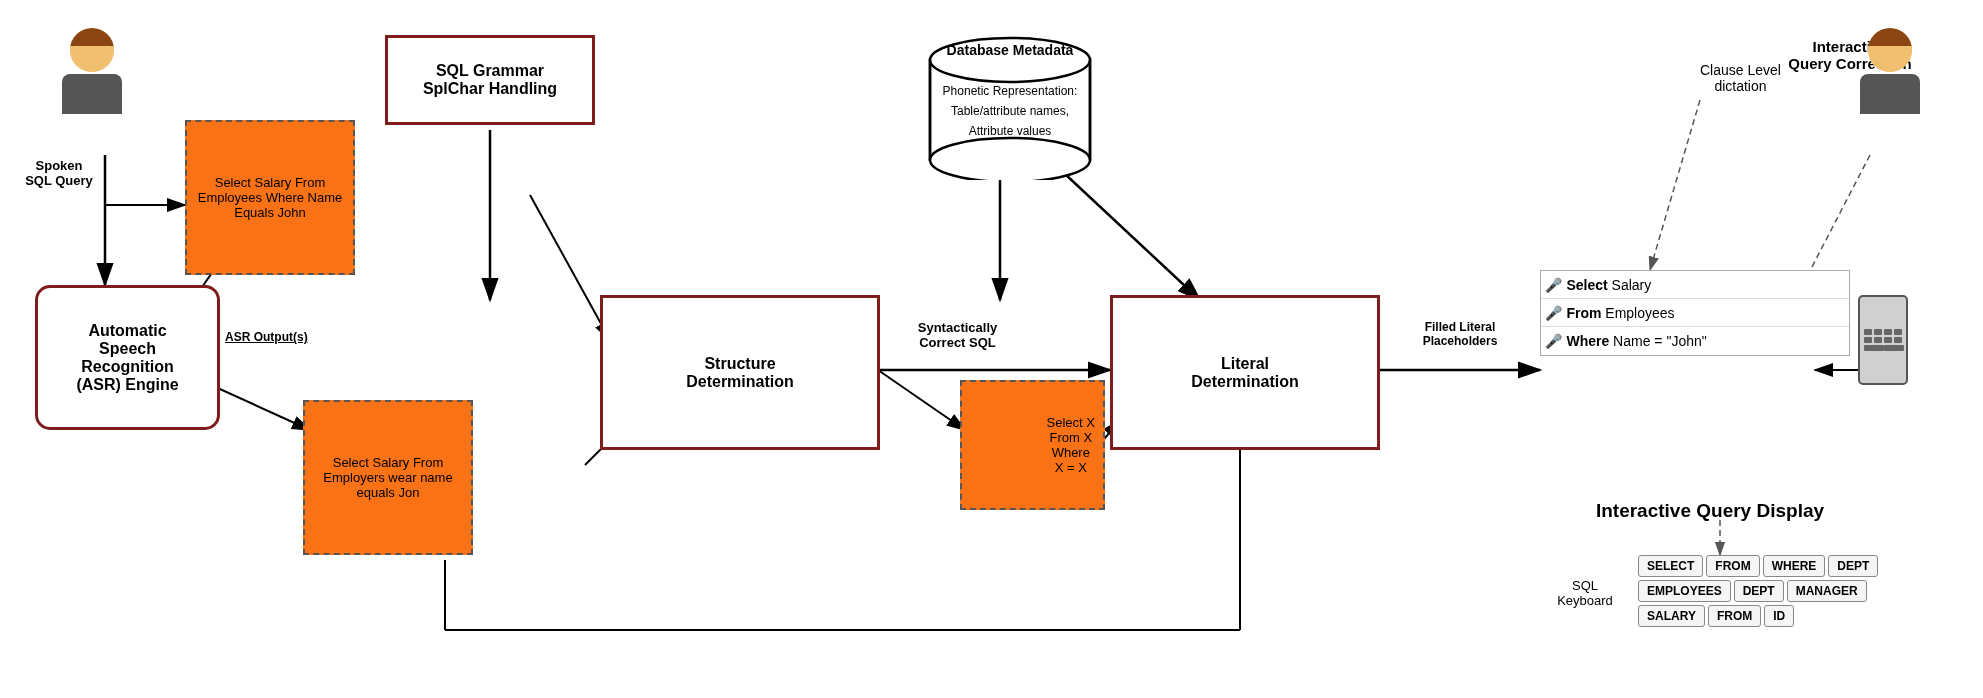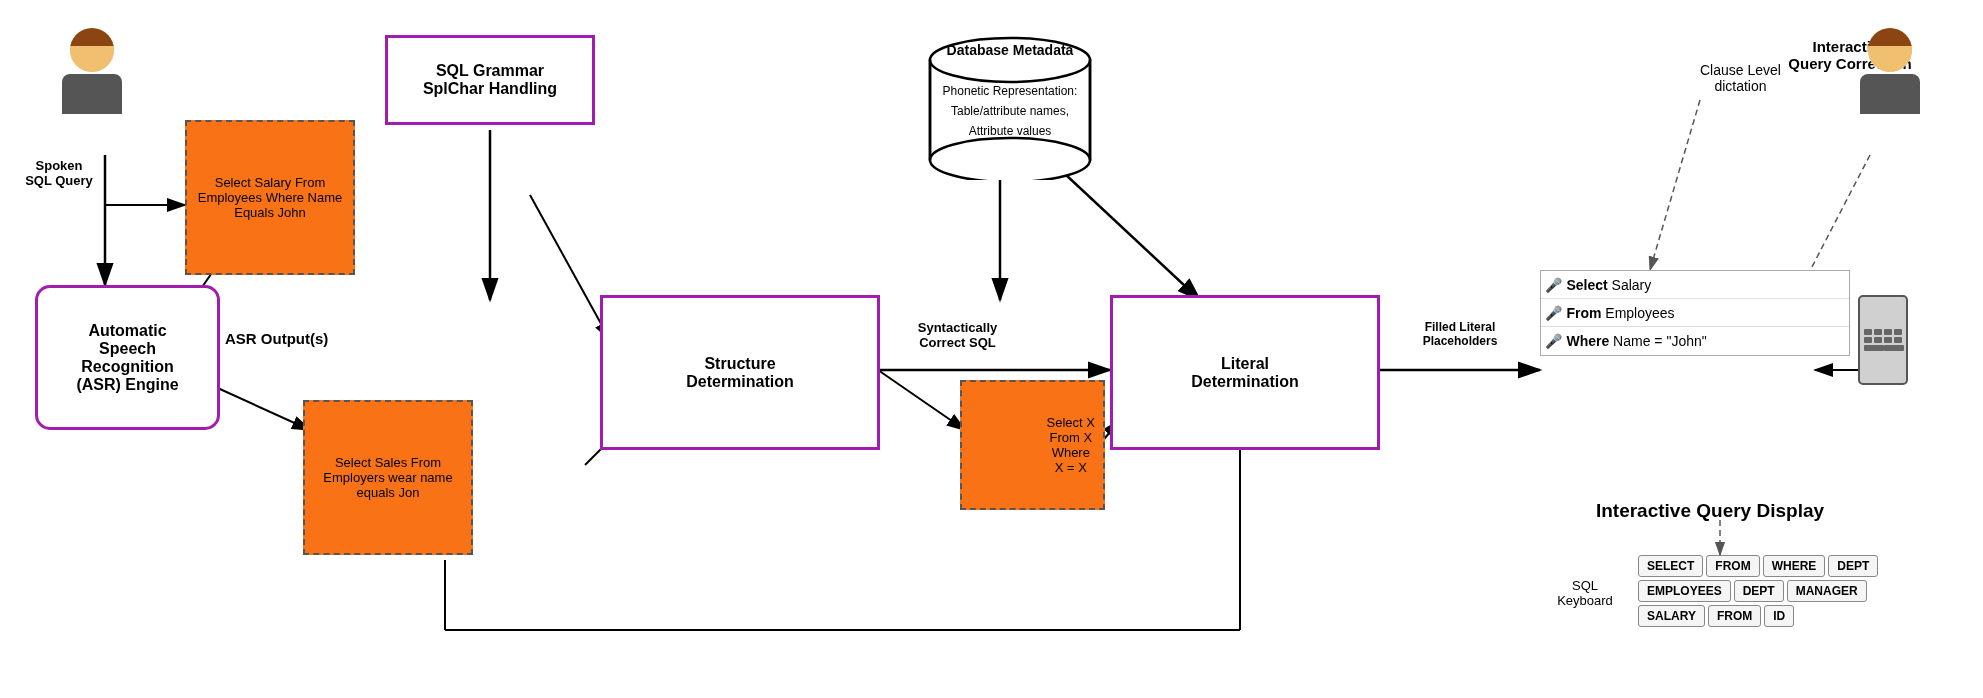--- a/index.html
+++ b/index.html
@@ -53,21 +53,21 @@
       background: #f97316;
       display: flex;
       align-items: center;
       justify-content: flex-end;
       text-align: center;
       font-size: 13px;
       padding: 8px;
     }
     .box-thick {
       position: absolute;
-      border: 3px solid #a21caf;
+      border: 3px solid #7f1d1d;
       background: #fff;
       display: flex;
       align-items: center;
       justify-content: center;
       text-align: center;
       font-weight: bold;
       font-size: 16px;
       padding: 8px;
     }
 
@@ -194,28 +194,28 @@
   <div class="person-body"></div>
 </div>
 
 <div class="label-text" style="left:14px; top:158px; width:90px; font-size:13px;">Spoken<br>SQL Query</div>
 
 <div class="box-dashed" style="left:185px; top:120px; width:170px; height:155px; font-size:13px;">
   <span>Select Salary From Employees Where Name Equals John</span>
 </div>
 
 <div class="box-dashed" style="left:303px; top:400px; width:170px; height:155px; font-size:13px;">
-  <span>Select Sales From Employers wear name equals Jon</span>
+  <span>Select Salary From Employers wear name equals Jon</span>
 </div>
 
 <div class="box-thick" style="left:35px; top:285px; width:185px; height:145px;border-radius:15px;">
   <span>Automatic<br>Speech<br>Recognition<br>(ASR) Engine</span>
 </div>
 
-<div class="label-text" style="left:225px; top:330px; font-size:15px;">ASR  Output(s)</div>
+<div class="label-text" style="left:225px; top:330px; font-size:12px;text-decoration:underline;">ASR  Output(s)</div>
 
 <div class="box-thick" style="left:385px; top:35px; width:210px; height:90px; border-width:3px;">
   <span>SQL Grammar<br>SplChar Handling</span>
 </div>
 
 <div class="box-thick" style="left:600px; top:295px; width:280px; height:155px;">
   <span>Structure<br>Determination</span>
 </div>
 
 <div class="label-text" style="left:885px; top:320px; width:145px; font-size:13px; font-weight:bold;">Syntactically<br>Correct SQL</div>

